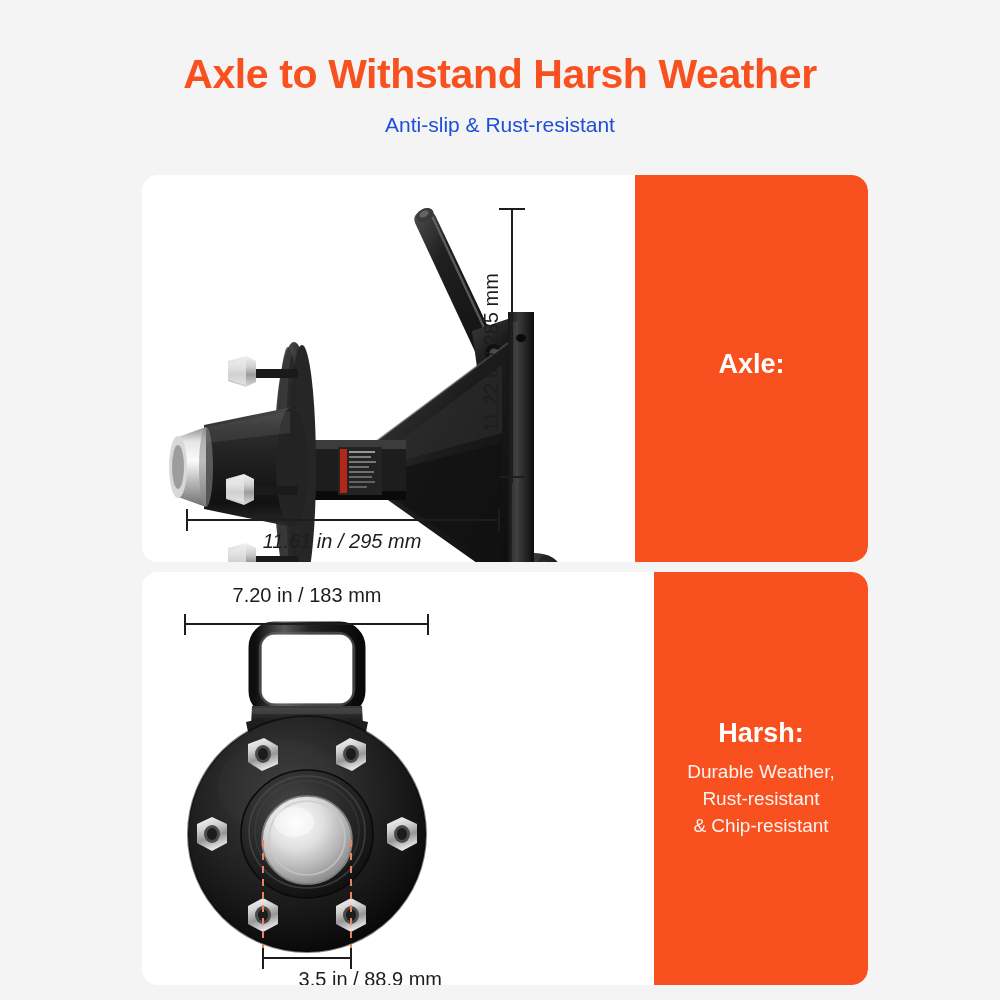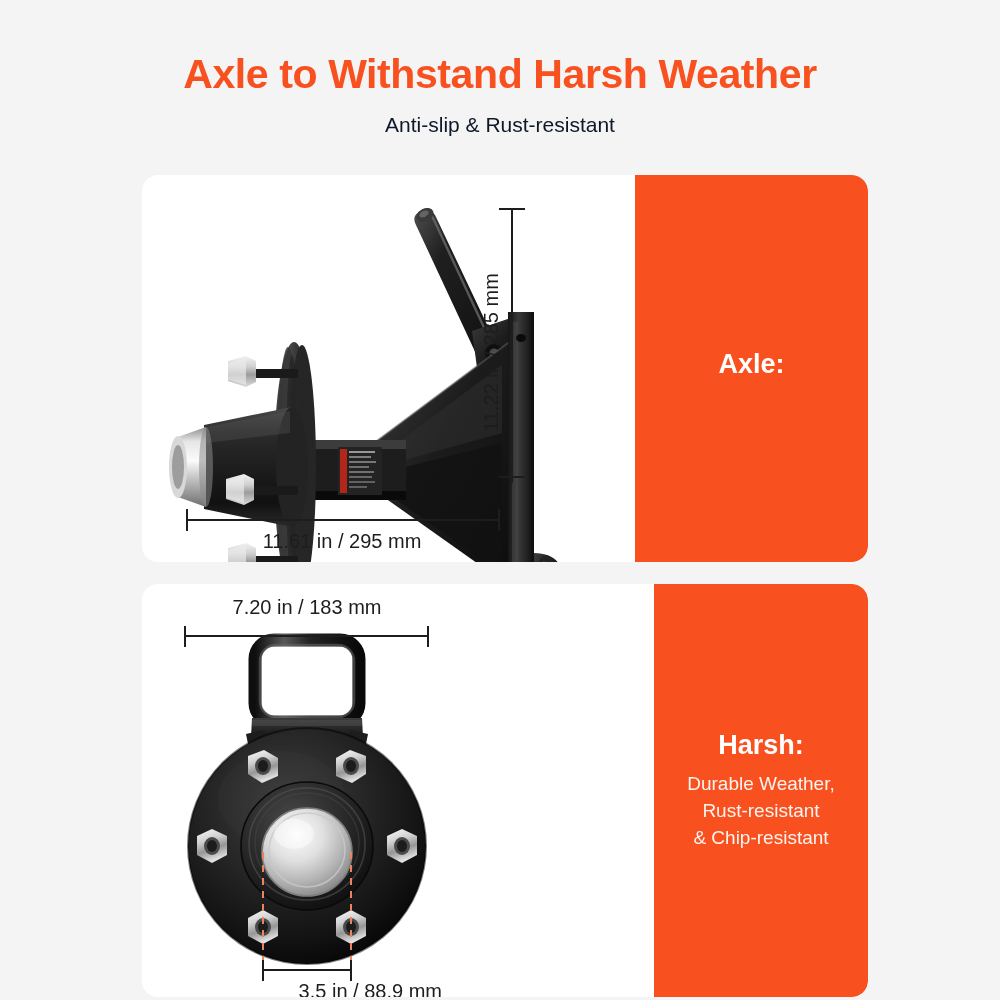--- a/index.html
+++ b/index.html
@@ -29,36 +29,36 @@
     font-weight: 700;
     color: #f8501e;
     letter-spacing: -0.4px;
     line-height: 1.1;
     text-align: center;
   }
   .subtitle {
     margin-top: 16px;
     font-size: 21px;
     font-weight: 400;
-    color: #0f172a;
+    color: #1d4ed8;
     text-align: left;
   }
 
   
   .card {
     position: absolute;
     left: 142px;
     width: 726px;
     background: #ffffff;
     border-radius: 16px;
     overflow: hidden;
     display: flex;
   }
   #card-axle   { top: 175px; height: 387px; }
-  #card-handle { top: 584px; height: 413px; gap: 19px; }
+  #card-handle { top: 572px; height: 413px; gap: 19px; }
 
   .card-figure {
     position: relative;
     width: 470px;
     height: 100%;
     flex: 0 0 470px;
   }
   .card-panel {
     flex: 1 1 auto;
     background: #f8501e;
@@ -259,21 +259,21 @@
         <line x1="357" y1="302" x2="383" y2="302"></line>
 
         <line x1="45" y1="345" x2="357" y2="345"></line>
         <line x1="45" y1="334" x2="45" y2="356"></line>
         <line x1="357" y1="334" x2="357" y2="356"></line>
       </g>
     </svg>
 
     <div class="dim-label vertical" style="left: 349px; top: 166px; width: 200px; text-align: center; margin-left: -100px;">11.22 in / 285 mm</div>
 
-    <div class="dim-label" style="left: 0; top: 355px; width: 400px; text-align: center;">11.61 in / 295 mm</div>
+    <div class="dim-label" style="left: 0; top: 355px; width: 400px; text-align: center; font-style: italic;">11.61 in / 295 mm</div>
   </div>
 
   <div class="card-panel">
     <div class="panel-heading">Axle:</div>
   </div>
 </div>
 
 <div class="card" id="card-handle">
 
   <div class="card-figure">

